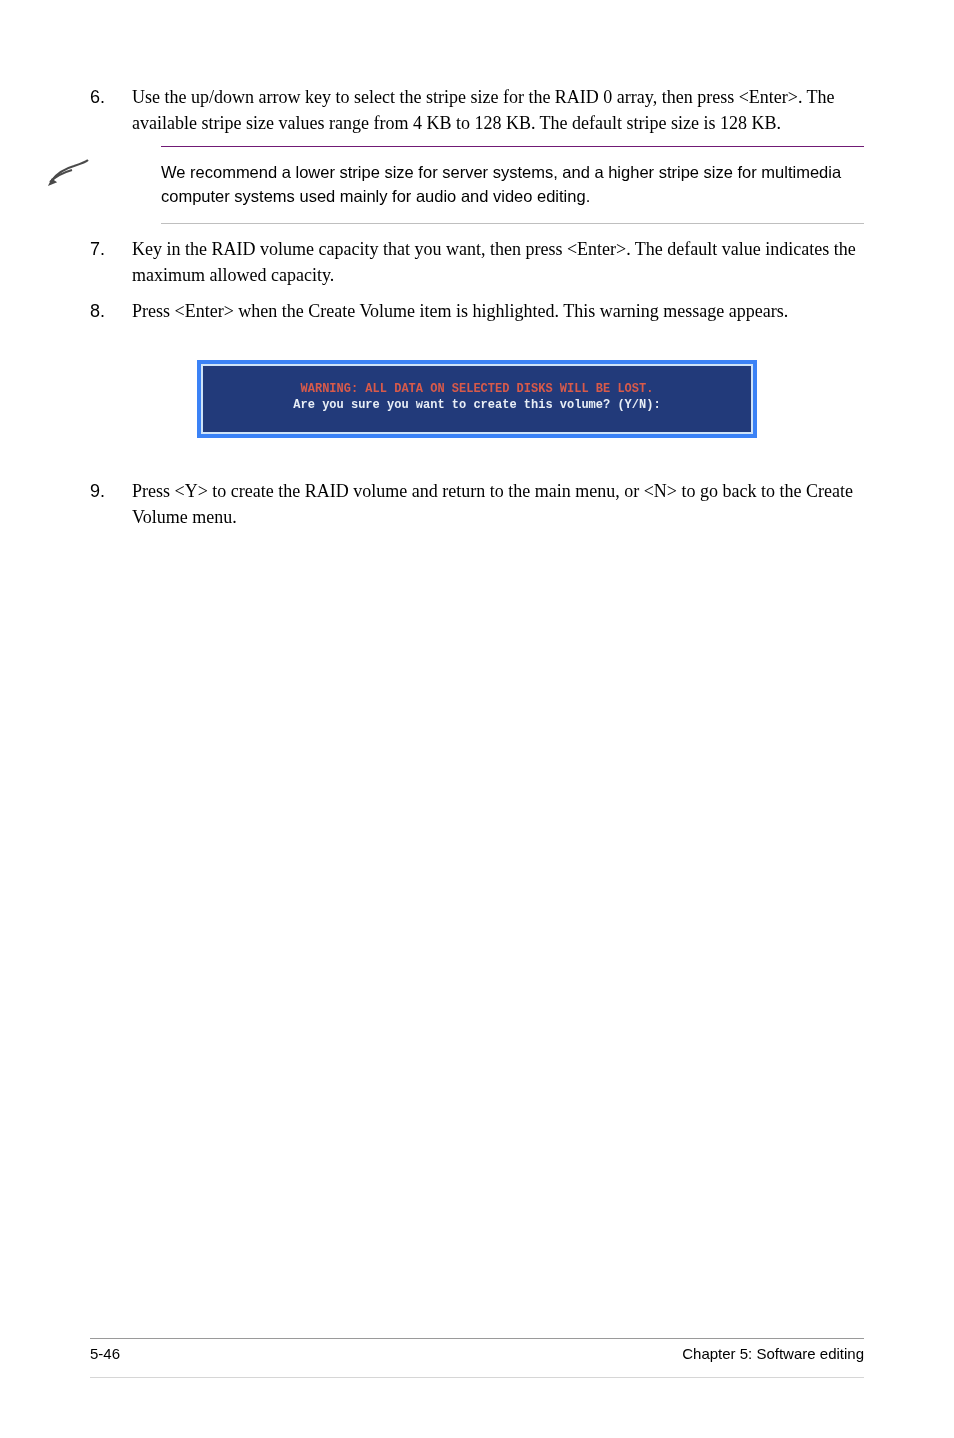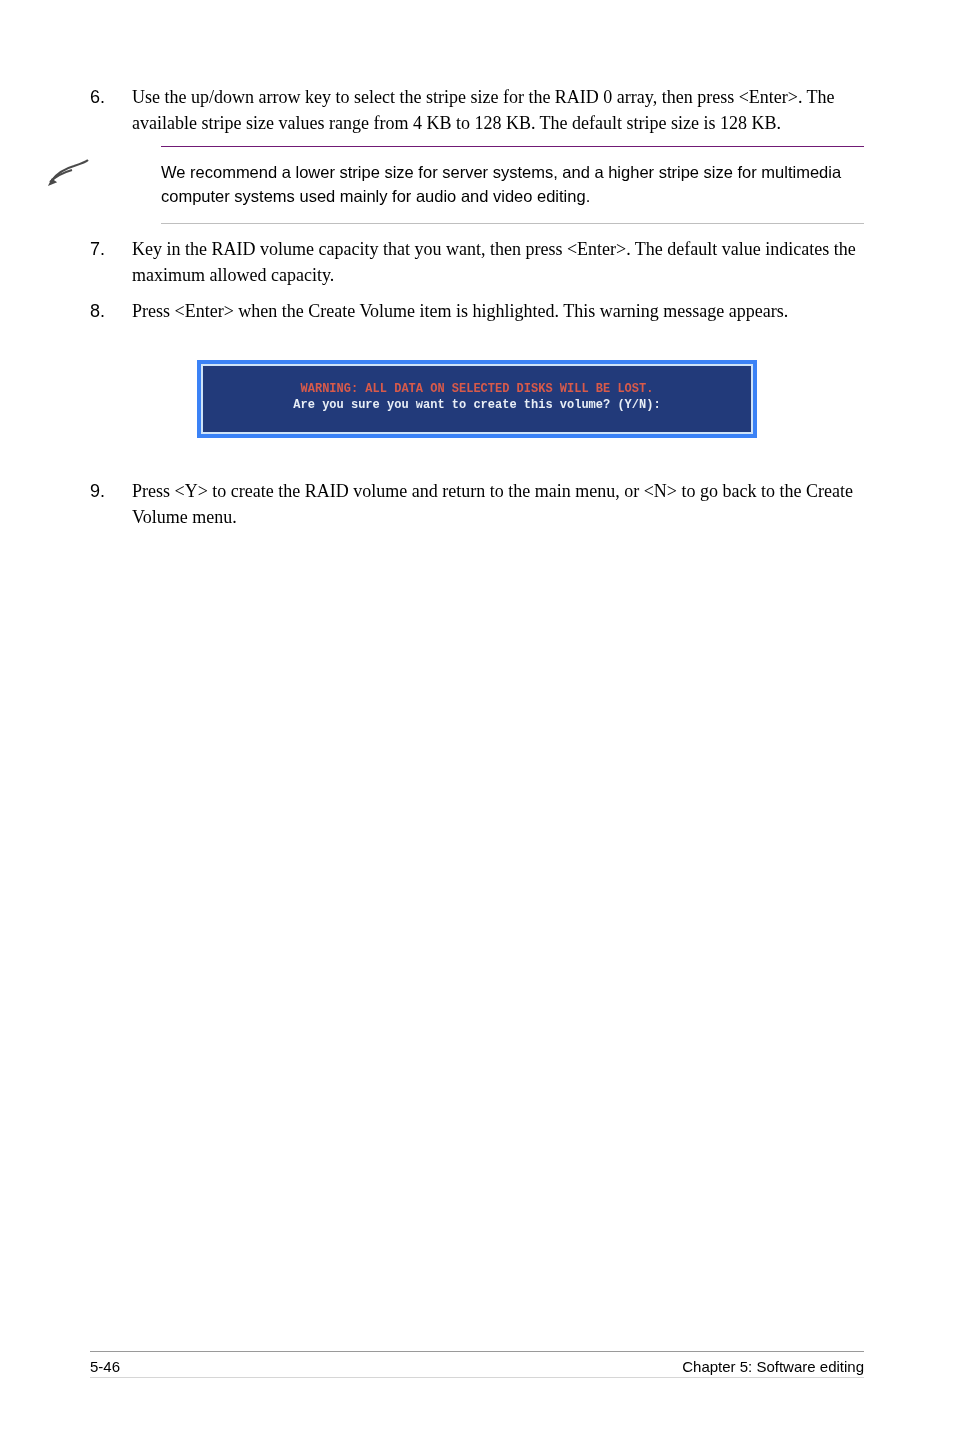--- a/index.html
+++ b/index.html
@@ -84,21 +84,21 @@
   .terminal-warn { color: #d85a4a; }
   .terminal-prompt { color: #e8eef6; }
   .footer {
     position: absolute;
     left: 90px;
     right: 90px;
     bottom: 60px;
     border-top: 1px solid #9a9a9a;
     border-bottom: 1px solid #d6d6d6;
     padding-top: 6px;
-    padding-bottom: 2px;
+    padding-bottom: 15px;
     display: flex;
     justify-content: space-between;
     font-size: 15px;
   }
 </style>
 </head>
 <body>
 
 <div class="page">
 

